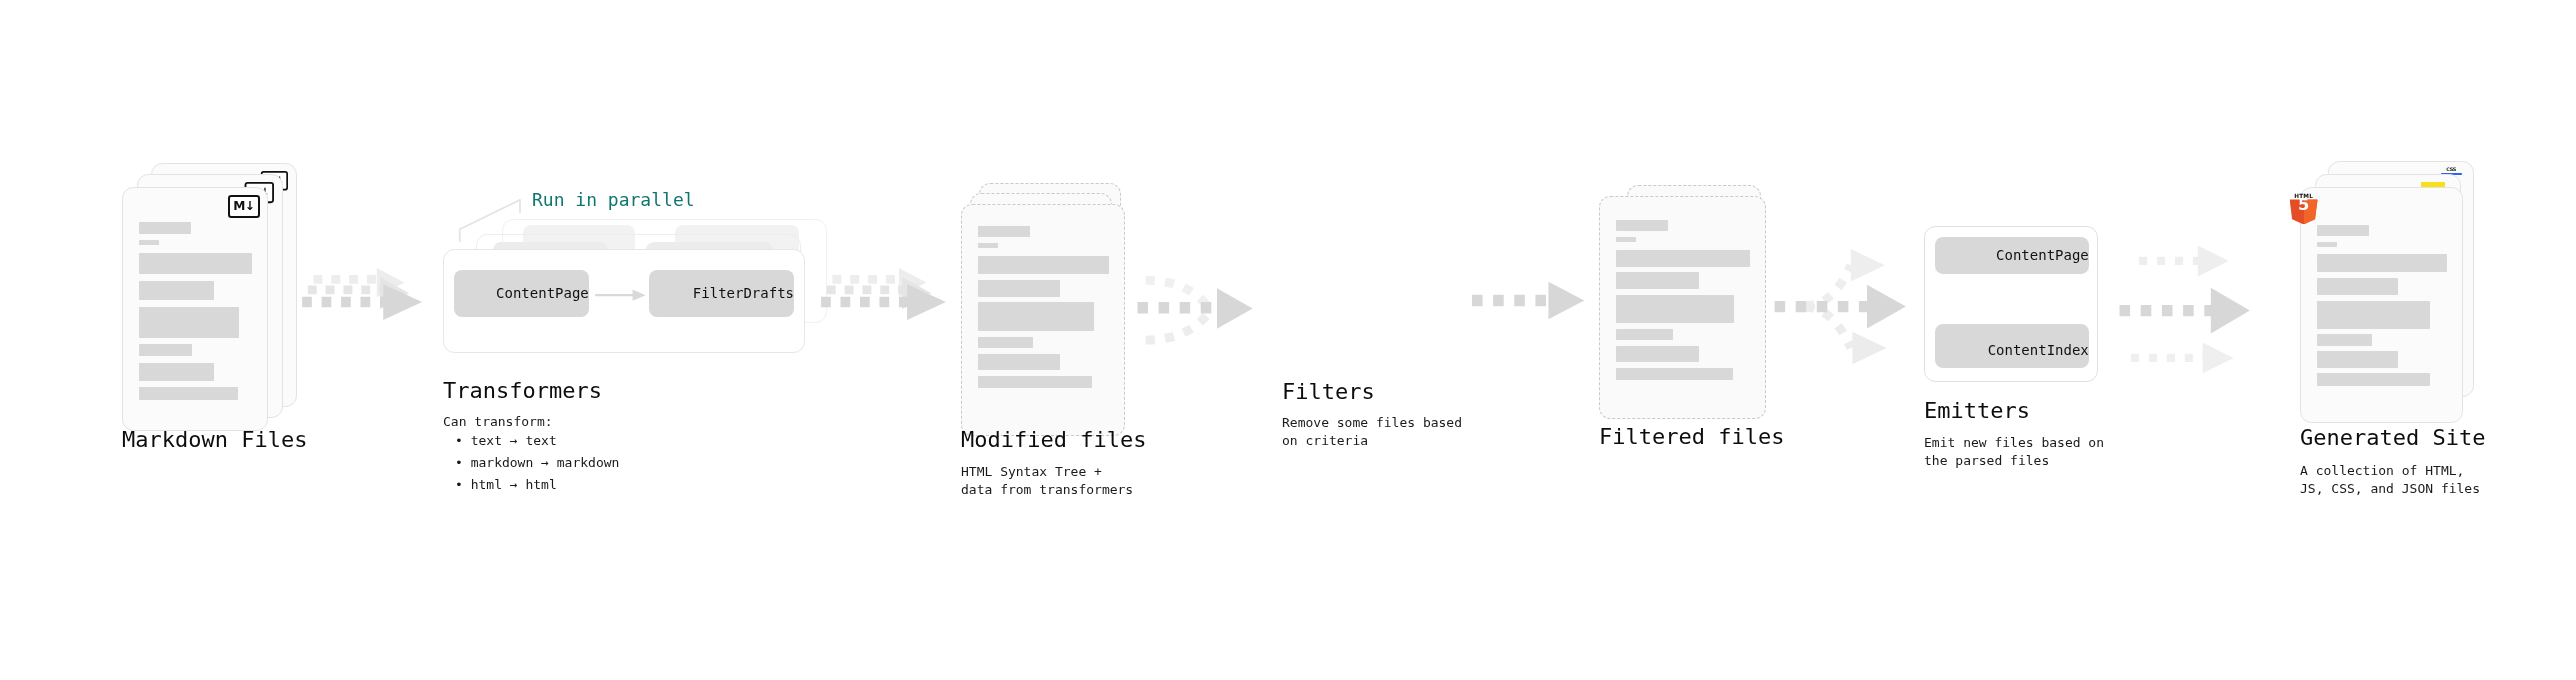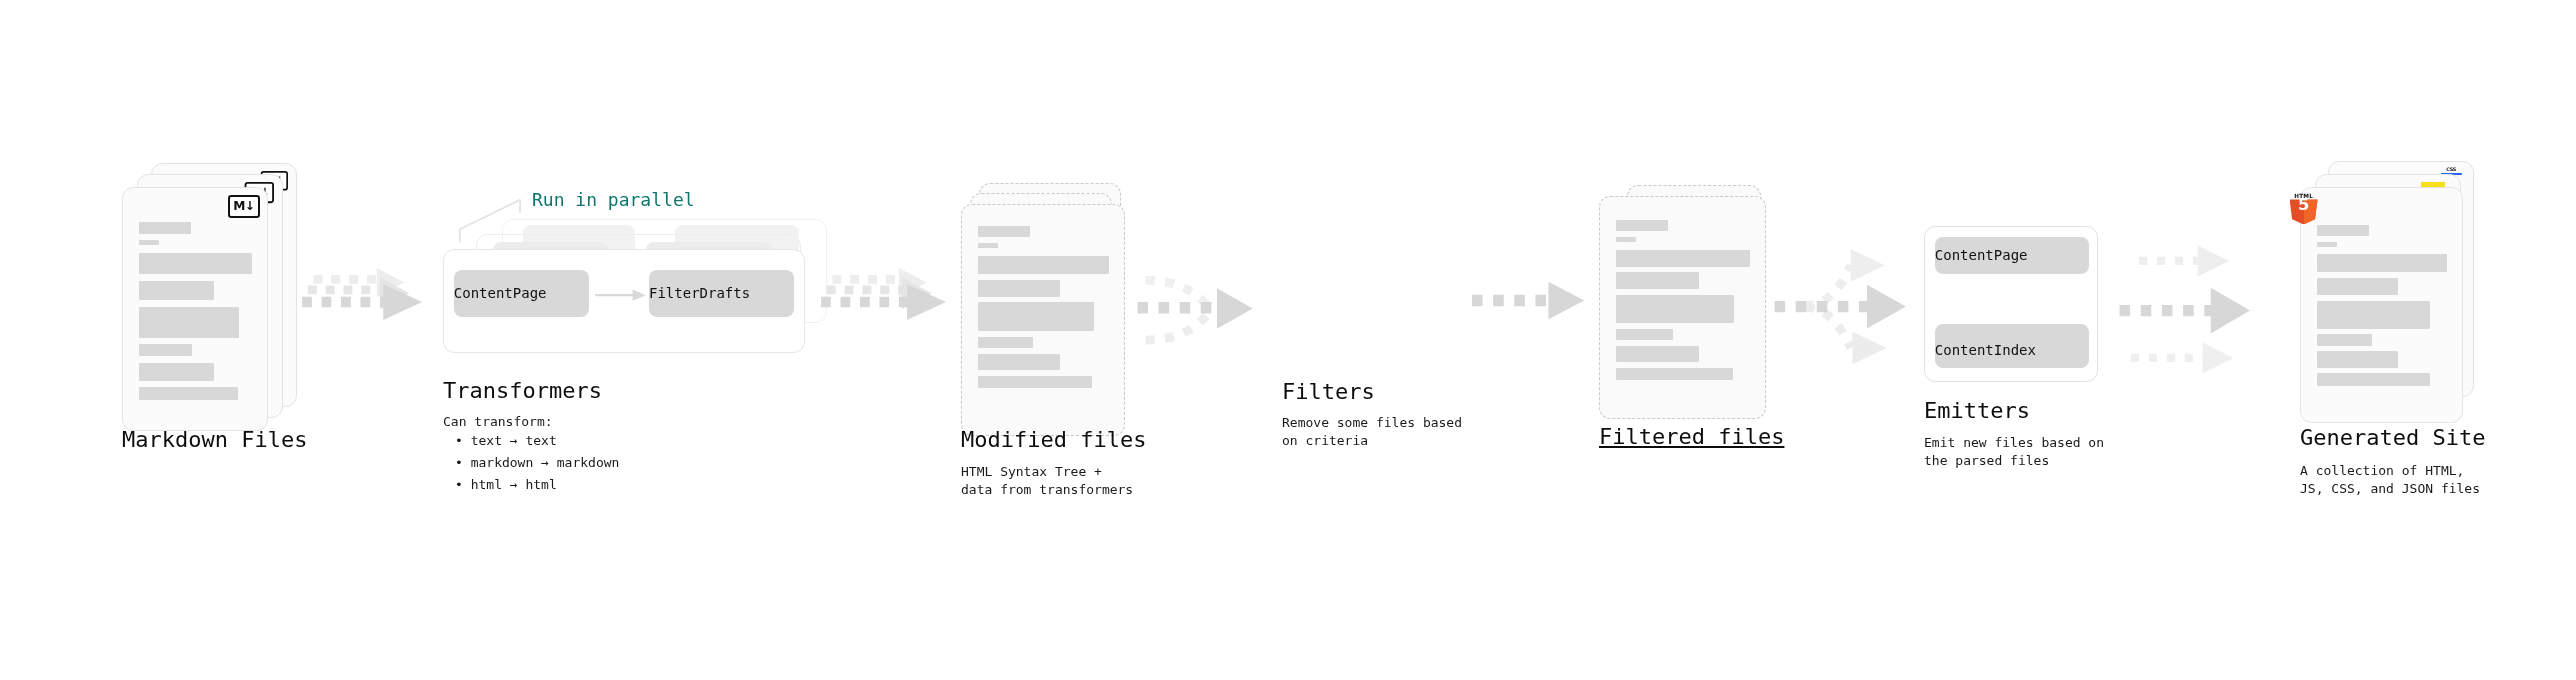--- a/index.html
+++ b/index.html
@@ -77,21 +77,21 @@
 
   
   .pbox{
     position:absolute;box-sizing:border-box;
     background:#ffffff;border:1.6px solid #e0e0e0;border-radius:11.4px;
   }
   .pbox.ghost{background:transparent;border-color:#efefef;}
   .pill{
     box-sizing:border-box;
     background:#d8d8d8;border-radius:8.1px;
-    display:flex;align-items:center;justify-content:flex-start;
+    display:flex;align-items:center;justify-content:flex-end;
     color:#111;font-size:14px;letter-spacing:0px;white-space:nowrap;
   }
   .pill.ghost{background:#ececec;color:transparent;}
   .pill.ghost2{background:#f2f2f2;color:transparent;}
 
   
   .cap-title{
     position:absolute;white-space:nowrap;
     color:#0d0d0d;font-size:22px;line-height:26px;
   }
@@ -266,21 +266,21 @@
           <div class="ln" style="width:100%;height:17px;margin-top:7.3px;"></div>
           <div class="ln" style="width:62%;height:17px;margin-top:5.7px;"></div>
           <div class="ln" style="width:88%;height:28px;margin-top:5.7px;"></div>
           <div class="ln" style="width:42%;height:11.4px;margin-top:5.7px;"></div>
           <div class="ln" style="width:62%;height:16.3px;margin-top:5.7px;"></div>
           <div class="ln" style="width:87%;height:12.2px;margin-top:5.7px;"></div>
         </div>
       </div>
     </div>
   </div>
-  <div class="cap-title" style="left:1599px;top:424px;text-decoration:underline;">Filtered files</div>
+  <div class="cap-title" style="left:1599px;top:424px;">Filtered files</div>
 
   <svg class="arrowsvg" style="left:1773px;top:234px;" width="154" height="163" viewBox="0 0 190 200">
     <path d="M40 88 Q74 88 96 38" stroke="#eeeeee" stroke-width="11" stroke-dasharray="11 13" fill="none"></path>
     <polygon points="96,18 138,38 96,58" fill="#eeeeee"></polygon>
     <path d="M40 90 Q74 90 96 140" stroke="#ececec" stroke-width="11" stroke-dasharray="11 13" fill="none"></path>
     <polygon points="98,120 140,140 98,160" fill="#ececec"></polygon>
     <line x1="2" y1="89" x2="118" y2="89" stroke="#d7d7d7" stroke-width="14" stroke-dasharray="13 13"></line>
     <polygon points="116,62 164,89 116,116" fill="#d7d7d7"></polygon>
   </svg>
 

